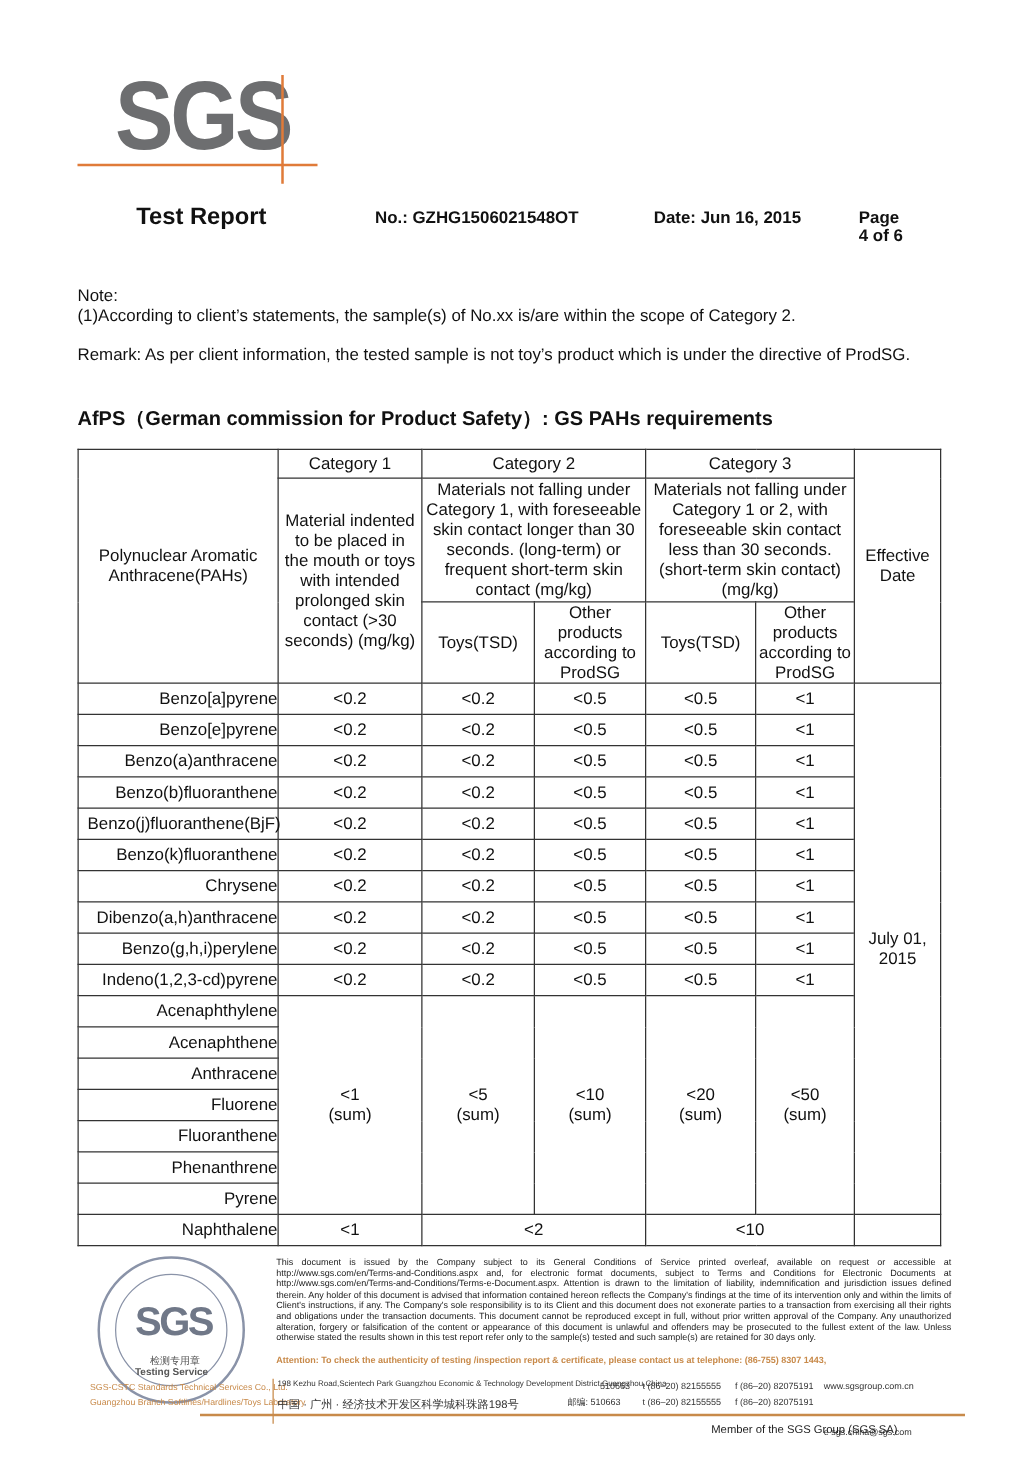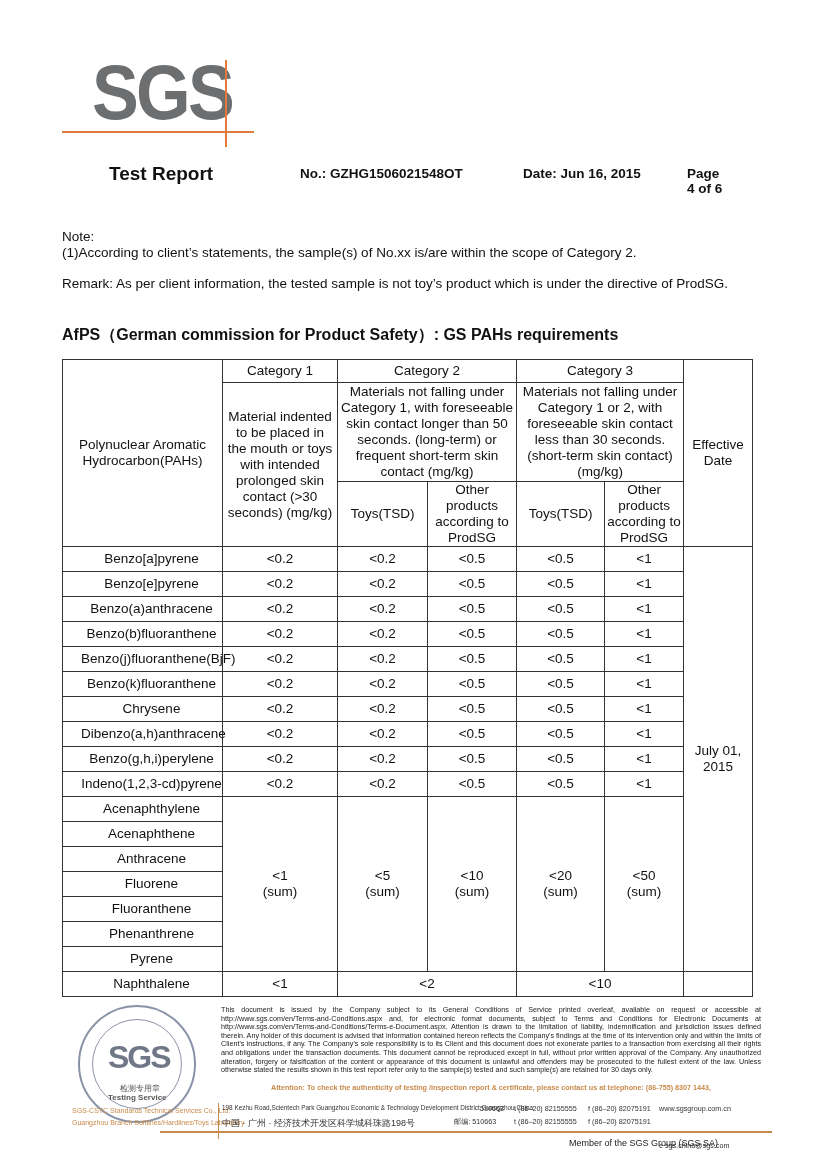--- a/index.html
+++ b/index.html
@@ -10,24 +10,24 @@
   .logo-vline { position: absolute; left: 163px; top: 10px; width: 2px; height: 87px; background: #e07b39; }
   .header { position: absolute; top: 163px; left: 0; width: 728px; height: 24px; font-weight: bold; }
   .header .title { position: absolute; left: 109px; top: 0; font-size: 19px; }
   .header .no { position: absolute; left: 300px; top: 3px; font-size: 13.5px; }
   .header .date { position: absolute; left: 523px; top: 3px; font-size: 13.5px; }
   .header .page { position: absolute; left: 687px; top: 3px; font-size: 13.5px; }
   .note { position: absolute; left: 62px; font-size: 13.5px; }
   .section-title { position: absolute; left: 62px; top: 325px; font-size: 16px; font-weight: bold; }
   table.pah { position: absolute; left: 62px; top: 359px; width: 690px; border-collapse: collapse; font-size: 13.5px; table-layout: fixed; }
   table.pah td { border: 1.3px solid #333; text-align: center; vertical-align: middle; line-height: 16px; padding: 0; }
-  table.pah td.name { text-align: center; padding-left: 18px; white-space: nowrap; }
+  table.pah td.name { text-align: right; padding-left: 7px; white-space: nowrap; }
   table.pah tr.data td { height: 25px; }
   .disclaimer { position: absolute; left: 221px; top: 1006px; width: 540px; font-size: 7.2px; line-height: 8.6px; font-family: "Liberation Sans", sans-serif; text-align: justify; color: #222; }
-  .attention { position: absolute; left: 221px; top: 1084px; width: 540px; font-size: 7.2px; line-height: 8.6px; font-weight: bold; color: #c88a4a; text-align: center; }
+  .attention { position: absolute; left: 221px; top: 1084px; width: 540px; font-size: 7.2px; line-height: 8.6px; font-weight: bold; color: #c88a4a; }
   .attention a { color: #c88a4a; text-decoration: underline; }
   .addr-vline { position: absolute; left: 218px; top: 1103px; width: 1px; height: 36px; background: #c88a4a; }
   .addr { position: absolute; left: 222px; font-size: 7.2px; color: #333; white-space: nowrap; }
   .addr span { position: absolute; white-space: nowrap; }
   .footer-hline { position: absolute; left: 160px; top: 1131px; width: 612px; height: 1.5px; background: #c88a4a; }
   .member { position: absolute; left: 569px; top: 1138px; font-size: 9px; color: #222; }
   .stamp { position: absolute; left: 70px; top: 1005px; width: 130px; height: 125px; }
   .stamp-circle { position: absolute; left: 8px; top: 0; width: 118px; height: 118px; border: 2px solid #8a93a8; border-radius: 50%; }
   .stamp-inner { position: absolute; left: 22px; top: 14px; width: 90px; height: 90px; border: 1px solid #8a93a8; border-radius: 50%; }
   .stamp-sgs { position: absolute; left: 38px; top: 34px; font-size: 32px; font-weight: bold; color: #707888; letter-spacing: -2px; }
@@ -63,29 +63,29 @@
     <col style="width:160px">
       <col style="width:115px">
       <col style="width:90px">
       <col style="width:89px">
       <col style="width:88px">
       <col style="width:79px">
       <col style="width:69px">
   </colgroup>
   <tbody>
       <tr style="height:23px">
-    <td rowspan="3" style="padding:0 12px;">Polynuclear Aromatic Hydrocarbon(PAHs)</td>
+    <td rowspan="3" style="padding:0 12px;">Polynuclear Aromatic Anthracene(PAHs)</td>
     <td>Category 1</td>
     <td colspan="2">Category 2</td>
     <td colspan="2">Category 3</td>
     <td rowspan="3" style="padding:0 4px;">Effective Date</td>
   </tr>
   <tr style="height:99px">
     <td rowspan="2" style="padding:0 2px;">Material indented to be placed in the mouth or toys with intended prolonged skin contact (&gt;30 seconds) (mg/kg)</td>
-    <td colspan="2">Materials not falling under Category 1, with foreseeable skin contact longer than 50 seconds. (long-term) or frequent short-term skin contact (mg/kg)</td>
+    <td colspan="2">Materials not falling under Category 1, with foreseeable skin contact longer than 30 seconds. (long-term) or frequent short-term skin contact (mg/kg)</td>
     <td colspan="2">Materials not falling under Category 1 or 2, with foreseeable skin contact less than 30 seconds. (short-term skin contact) (mg/kg)</td>
   </tr>
   <tr style="height:65px">
     <td>Toys(TSD)</td>
     <td>Other products according to ProdSG</td>
     <td>Toys(TSD)</td>
     <td>Other products according to ProdSG</td>
   </tr>
 
   <tr class="data">

